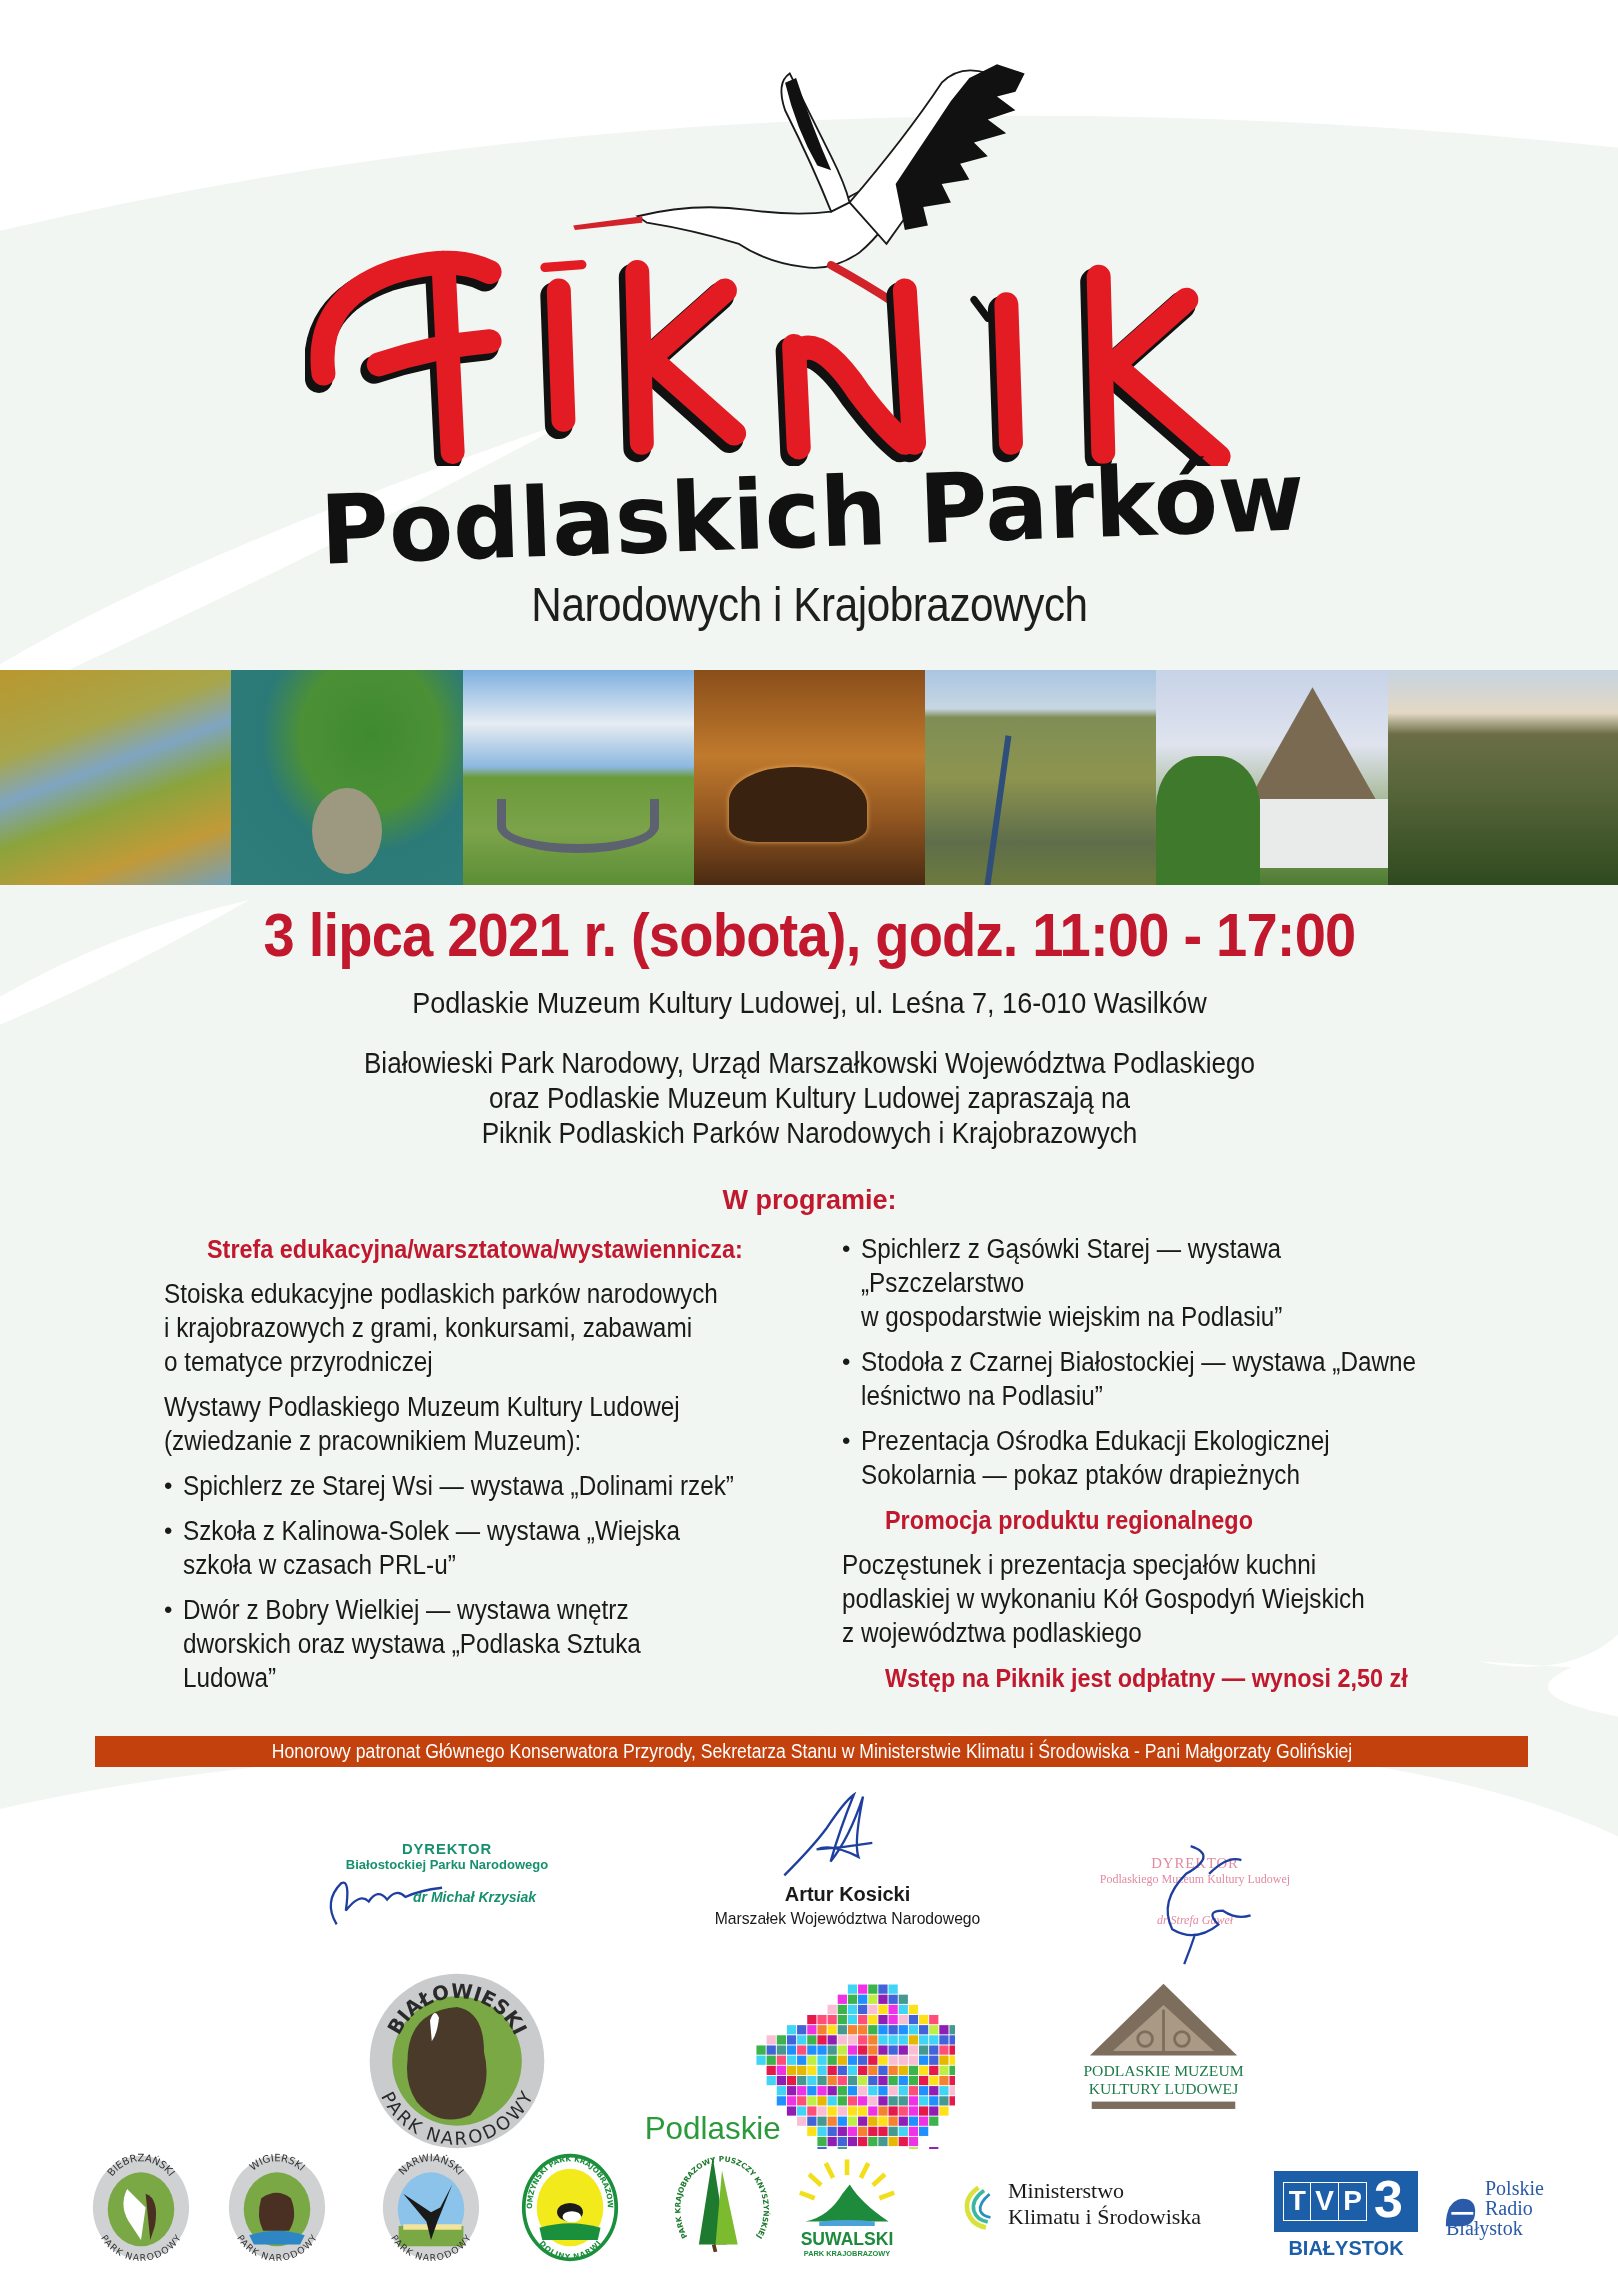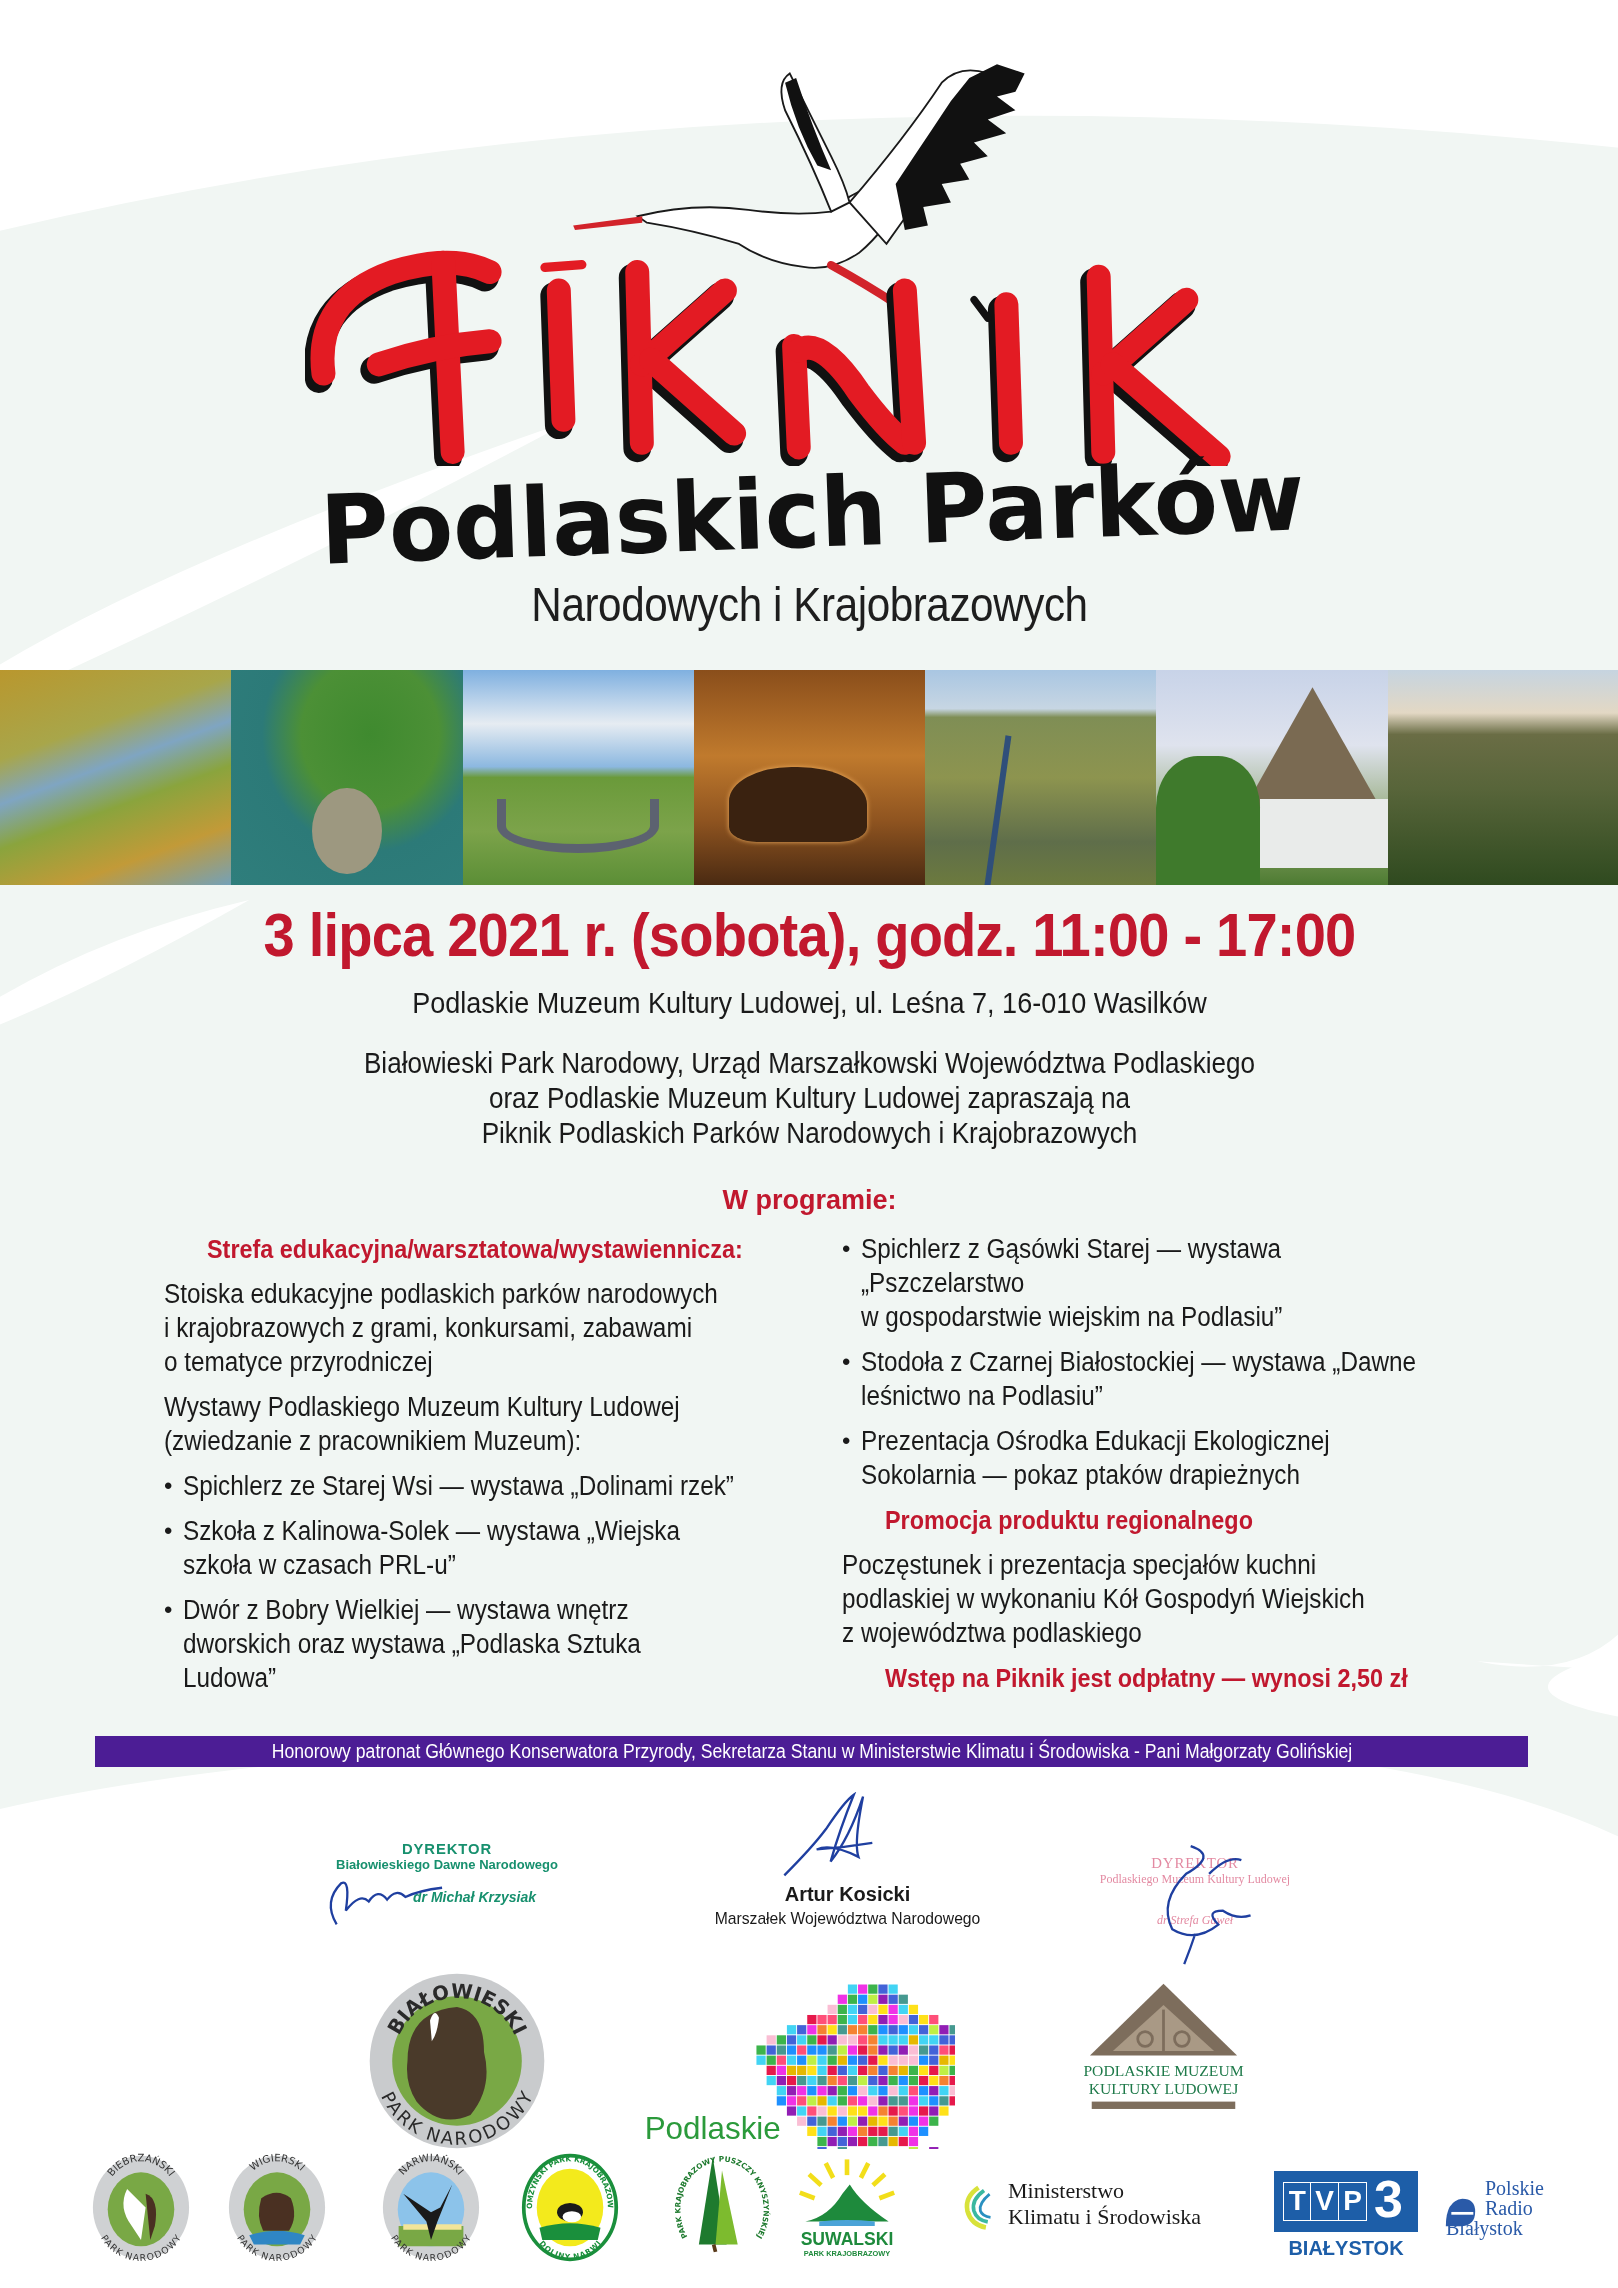--- a/index.html
+++ b/index.html
@@ -60,21 +60,21 @@
   .col-right { left: 842px; top: 1232px; width: 665px; }
   .col .heading { color: #c1182e; font-weight: bold; font-size: 26px; margin-bottom: 11px; transform-origin: left; margin-left: 43px; }
   .col .para { margin-bottom: 11px; }
   .col .bullet { display: flex; margin-bottom: 11px; }
   .col .bullet .dot { width: 18.5px; flex: none; font-size: 24px; }
   .narrow { display: inline-block; transform: scaleX(0.9); transform-origin: left; white-space: pre-line; }
 
   
   .patron-bar {
     position: absolute; left: 95px; top: 1736px; width: 1433px; height: 31px;
-    background: #4c1d95; color: #ffffff; font-size: 20px; line-height: 31px;
+    background: #c2410c; color: #ffffff; font-size: 20px; line-height: 31px;
     text-align: center; z-index: 4; white-space: nowrap; overflow: hidden;
   }
   .patron-bar span { display: inline-block; transform: scaleX(0.88); }
 
   
   .sig { position: absolute; z-index: 4; text-align: center; }
   .sig-left { left: 318px; top: 1841px; width: 258px; }
   .sig-left .t1 { color: #17906e; font-weight: bold; font-size: 14.8px; letter-spacing: 0.9px; }
   .sig-left .t2 { color: #17906e; font-weight: bold; font-size: 13px; }
   .sig-left .t3 { color: #17906e; font-weight: bold; font-style: italic; font-size: 14px; margin-top: 16.6px; padding-left: 55px; }
@@ -264,21 +264,21 @@
     <span class="narrow">Wstęp na Piknik jest odpłatny — wynosi 2,50 zł</span>
   </div>
 </div>
 
 <div class="patron-bar">
   <span>Honorowy patronat Głównego Konserwatora Przyrody, Sekretarza Stanu w Ministerstwie Klimatu i Środowiska - Pani Małgorzaty Golińskiej</span>
 </div>
 
 <div class="sig sig-left">
   <div class="t1">DYREKTOR</div>
-  <div class="t2">Białowieskiego Dawne Narodowego</div>
+  <div class="t2">Białostockiej Parku Narodowego</div>
   <div class="t3">dr Michał Krzysiak</div>
 </div>
 <svg class="sig-scribble" style="left:318px;top:1874px;width:129px;height:55px;" viewBox="0 0 140 60">
   <path d="M 20 55 Q 5 30 25 10 Q 35 5 30 40 Q 45 20 55 30 Q 65 15 75 28 Q 85 15 95 25 Q 110 18 135 15" stroke="#1f3fa0" stroke-width="2.5" fill="none"></path>
 </svg>
 
 <div class="sig sig-mid">
   <div class="name">Artur Kosicki</div>
   <div class="role">Marszałek Województwa Narodowego</div>
 </div>

